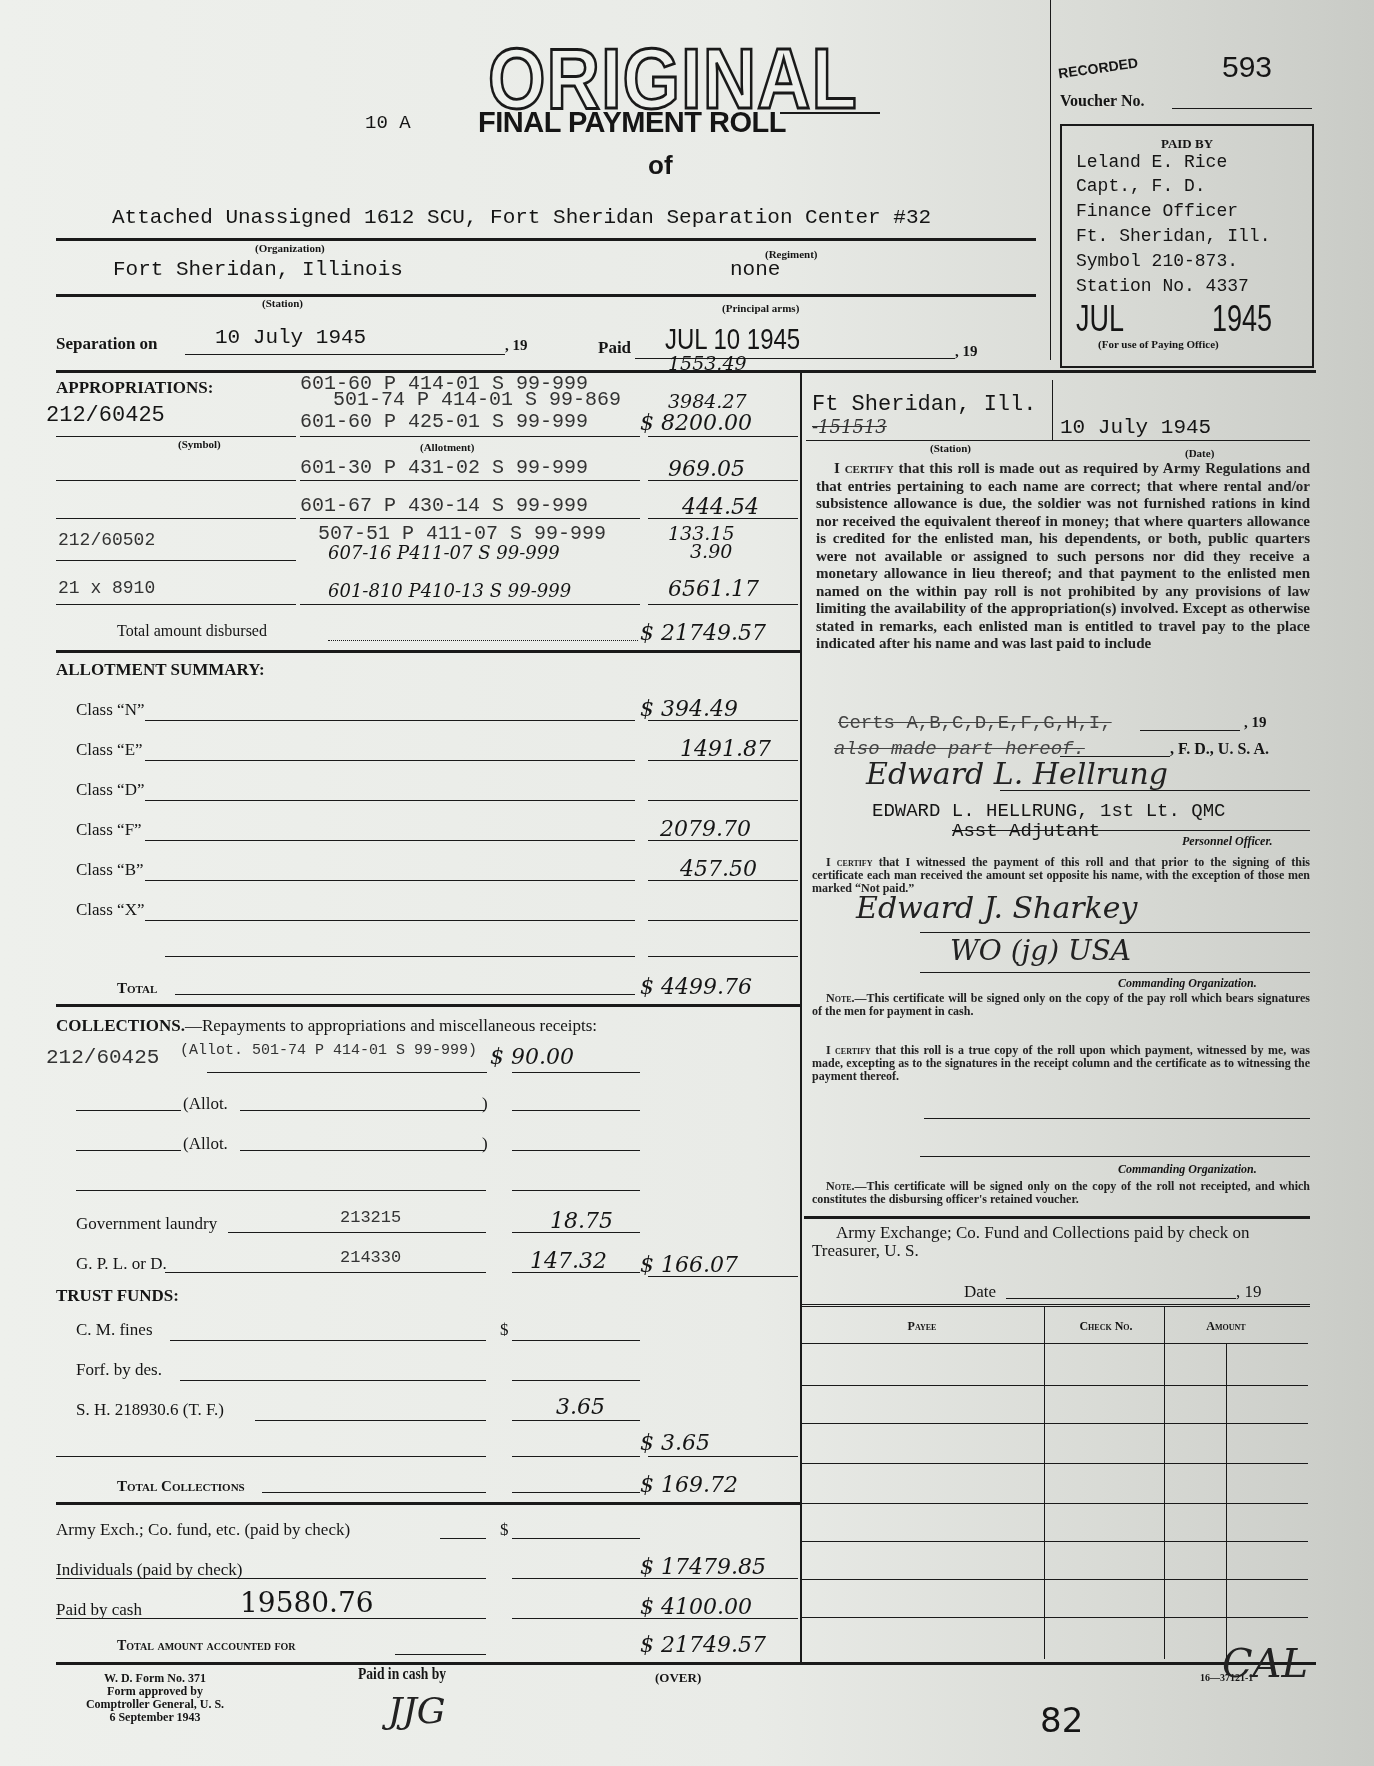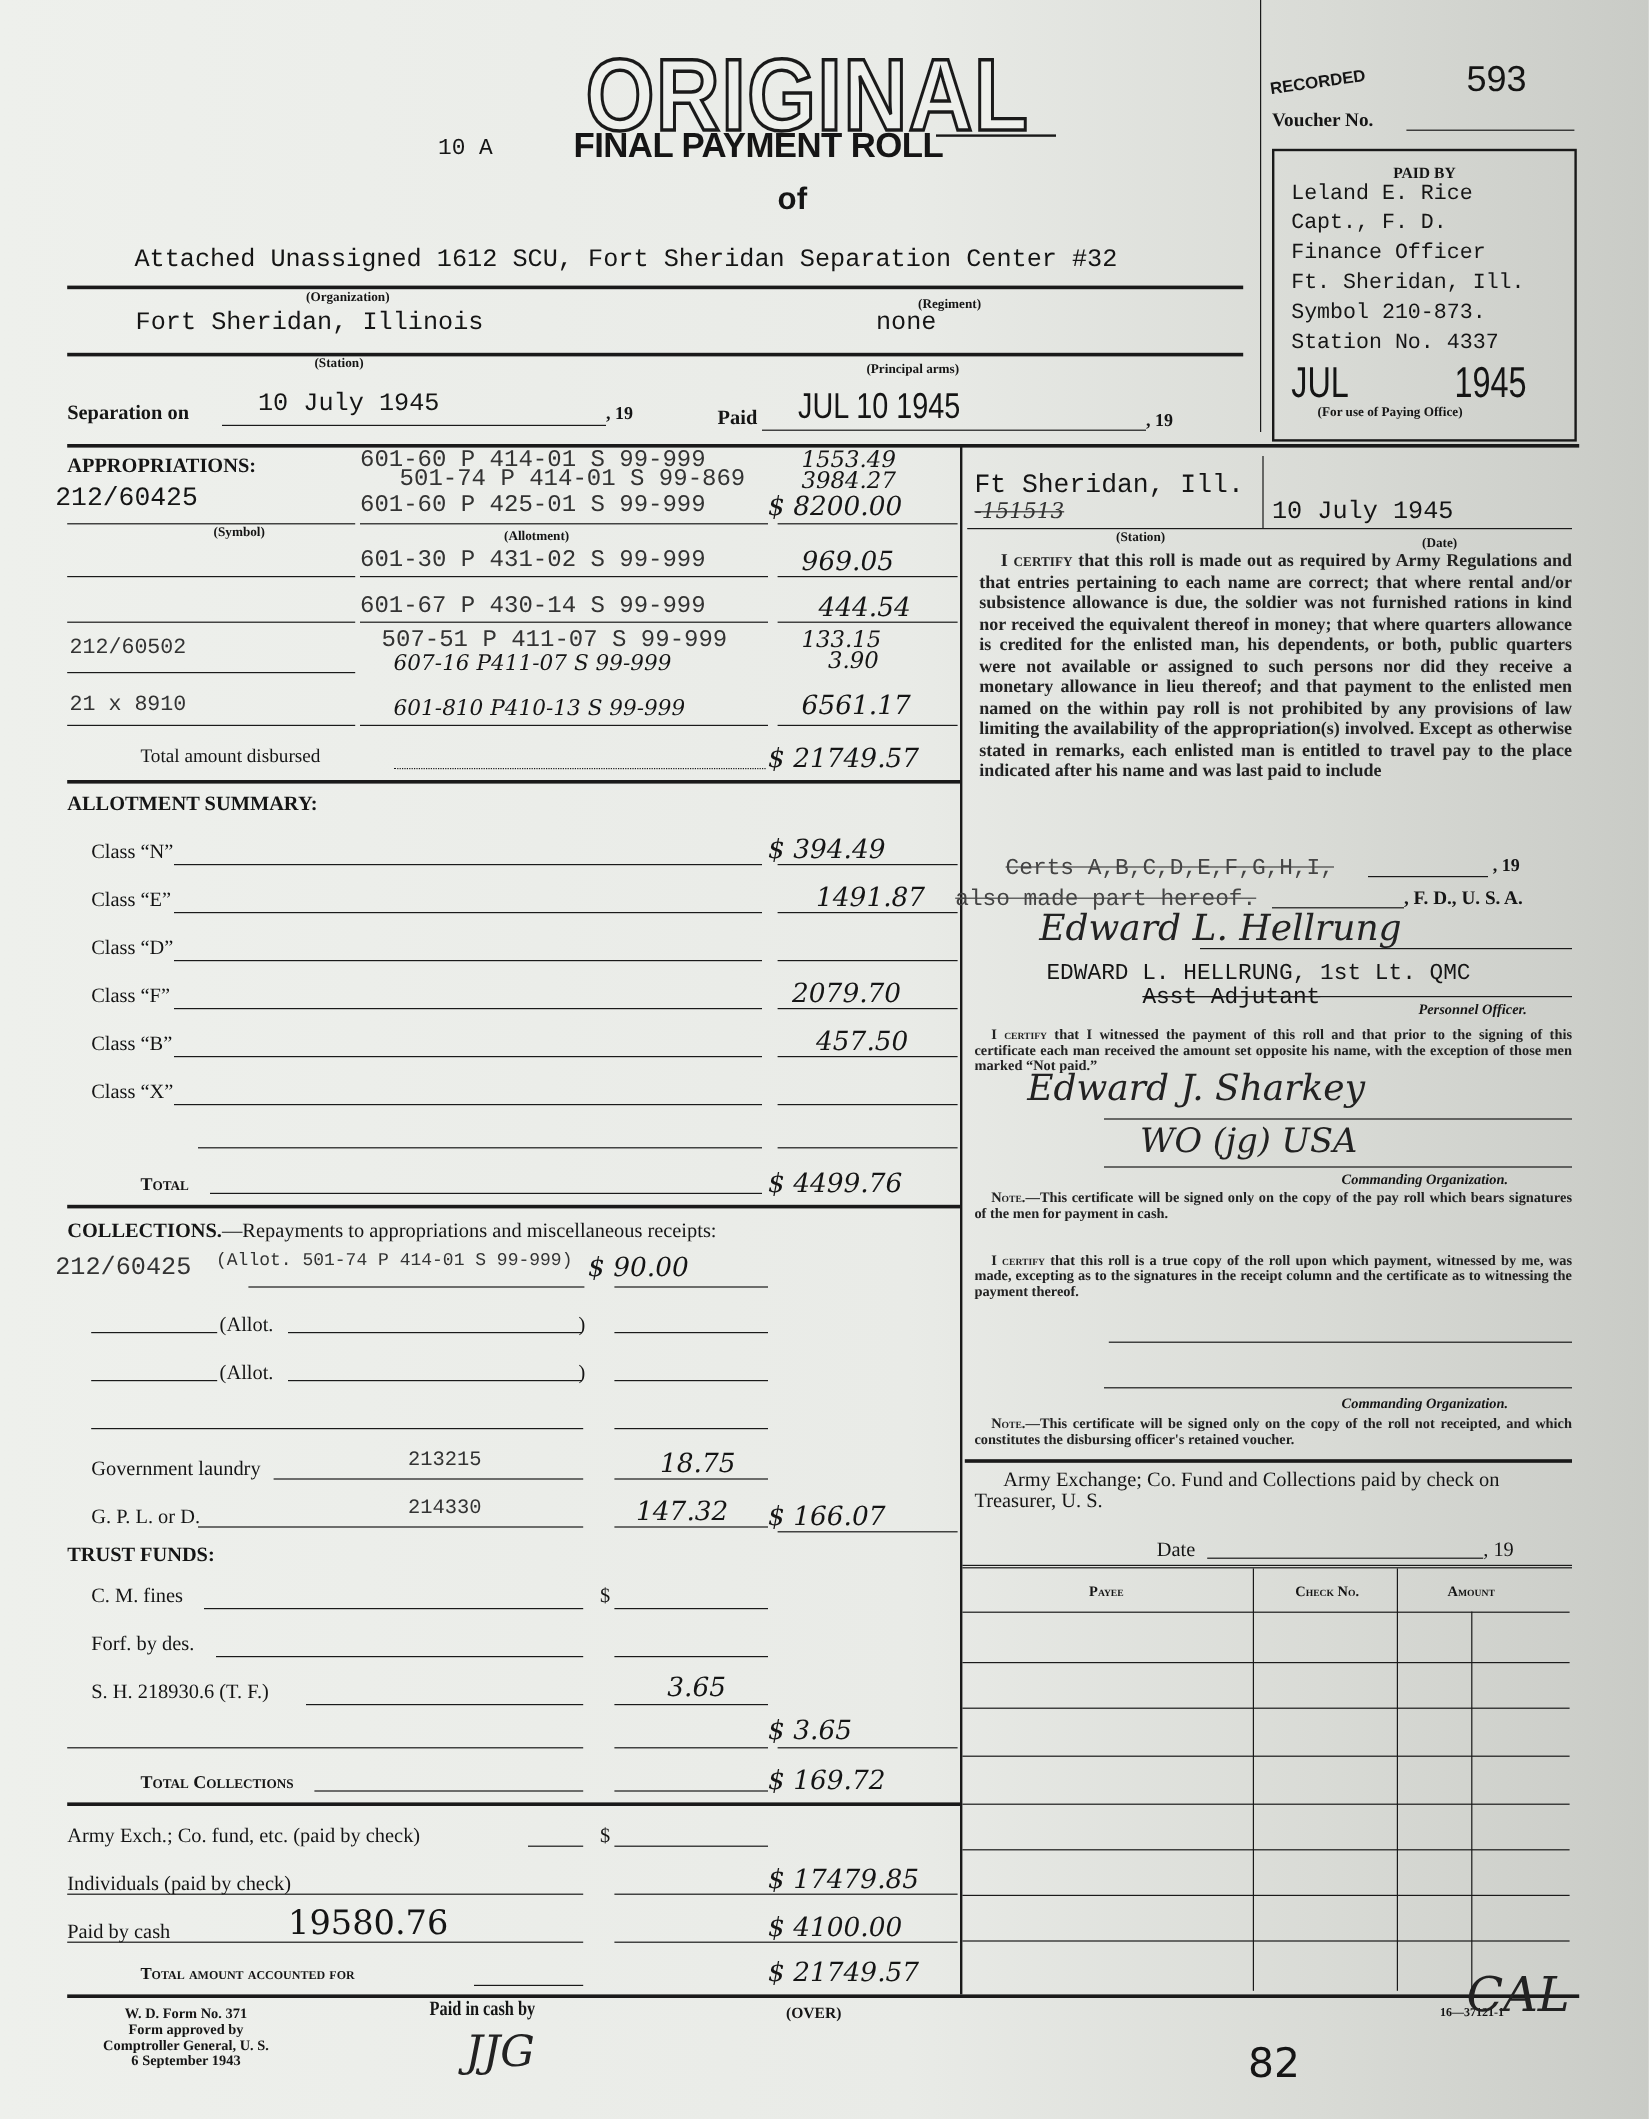--- a/index.html
+++ b/index.html
@@ -70,21 +70,21 @@
   <div class="abs" style="left:14px;top:172px;font-family:'Liberation Sans',sans-serif;font-size:36px;transform:scaleX(0.75);transform-origin:left;">JUL</div>
   <div class="abs" style="left:150px;top:172px;font-family:'Liberation Sans',sans-serif;font-size:36px;transform:scaleX(0.75);transform-origin:left;">1945</div>
   <div class="abs" style="left:36px;top:212px;font-size:11px;font-weight:bold;">(For use of Paying Office)</div>
 </div>
 <div class="line thick" style="left:56px;top:370px;width:1260px;"></div>
 
 <div class="vline" style="left:800px;top:372px;height:1290px;border-left:2.5px solid #1a1a1a;"></div>
 
 <div class="lbl" style="left:56px;top:378px;">APPROPRIATIONS:</div>
 <div class="code" style="left:300px;top:372px;">601-60 P 414-01 S 99-999</div>
-<div class="amt" style="left:668px;top:372px;font-size:19px;text-align:center;">1553.49</div>
+<div class="amt" style="left:668px;top:352px;font-size:19px;text-align:center;">1553.49</div>
 <div class="abs tw" style="left:46px;top:403px;font-size:22px;">212/60425</div>
 <div class="code" style="left:333px;top:388px;">501-74 P 414-01 S 99-869</div>
 <div class="amt" style="left:668px;top:390px;font-size:19px;">3984.27</div>
 <div class="code" style="left:300px;top:410px;">601-60 P 425-01 S 99-999</div>
 <div class="amt" style="left:640px;top:410px;">$ 8200.00</div>
 <div class="line" style="left:56px;top:436px;width:240px;"></div>
 <div class="line" style="left:300px;top:436px;width:340px;"></div>
 <div class="line" style="left:648px;top:436px;width:150px;"></div>
 <div class="cap" style="left:178px;top:438px;">(Symbol)</div>
 <div class="cap" style="left:420px;top:441px;">(Allotment)</div>
@@ -265,21 +265,21 @@
 <div class="cap" style="left:930px;top:442px;">(Station)</div>
 <div class="cap" style="left:1185px;top:447px;">(Date)</div>
 
 <div class="cert" style="left:816px;top:460px;width:494px;">
   <span style="padding-left:18px;" class="sc">I certify</span>
   <span>that this roll is made out as required by Army Regulations and that entries pertaining to each name are correct; that where rental and/or subsistence allowance is due, the soldier was not furnished rations in kind nor received the equivalent thereof in money; that where quarters allowance is credited for the enlisted man, his dependents, or both, public quarters were not available or assigned to such persons nor did they receive a monetary allowance in lieu thereof; and that payment to the enlisted men named on the within pay roll is not prohibited by any provisions of law limiting the availability of the appropriation(s) involved. Except as otherwise stated in remarks, each enlisted man is entitled to travel pay to the place indicated after his name and was last paid to include</span>
 </div>
 <div class="abs tw" style="left:838px;top:712px;font-size:19px;color:#444;text-decoration:line-through;">Certs A,B,C,D,E,F,G,H,I,</div>
 <div class="line" style="left:1140px;top:730px;width:100px;"></div>
 <div class="abs" style="left:1244px;top:714px;font-size:15px;font-weight:bold;">, 19</div>
-<div class="abs tw" style="left:796px;top:738px;font-size:19px;color:#444;text-decoration:line-through;">also made part hereof.</div>
+<div class="abs tw" style="left:834px;top:738px;font-size:19px;color:#444;text-decoration:line-through;font-style:italic;">also made part hereof.</div>
 <div class="line" style="left:1060px;top:756px;width:110px;"></div>
 <div class="abs" style="left:1170px;top:740px;font-size:16px;font-weight:bold;">, F. D., U. S. A.</div>
 
 <div class="sig" style="left:866px;top:756px;">Edward L. Hellrung</div>
 <div class="line" style="left:1000px;top:790px;width:310px;"></div>
 <div class="abs tw" style="left:872px;top:800px;font-size:19px;">EDWARD L. HELLRUNG, 1st Lt. QMC</div>
 <div class="abs tw" style="left:952px;top:820px;font-size:19px;text-decoration:line-through;">Asst Adjutant</div>
 <div class="line" style="left:960px;top:830px;width:350px;"></div>
 <div class="abs ital" style="left:1182px;top:834px;font-size:12px;font-weight:bold;">Personnel Officer.</div>
 

